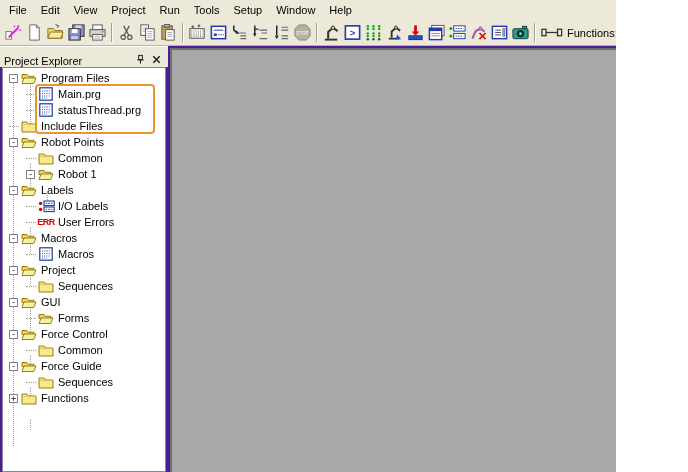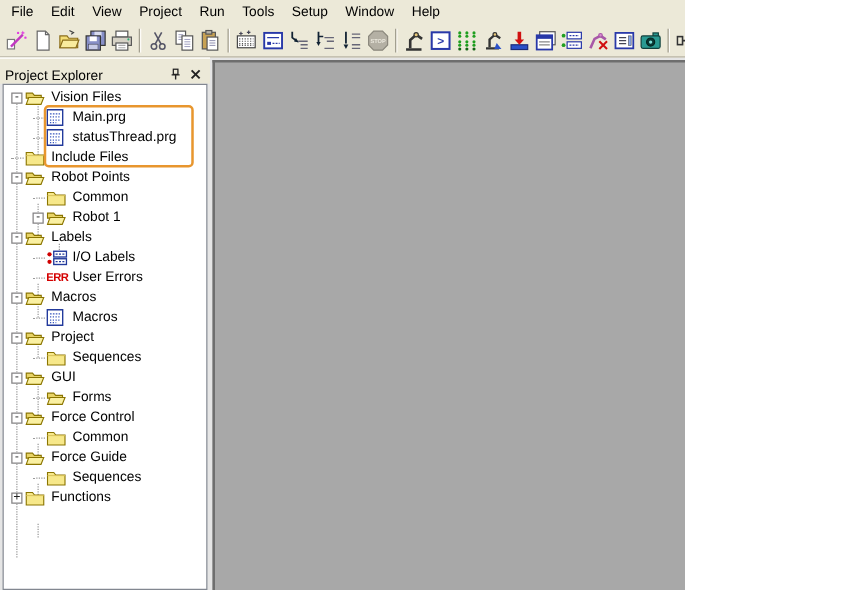--- a/index.html
+++ b/index.html
@@ -1,18 +1,18 @@
 <!DOCTYPE html>
 <html><head>
 <meta charset="utf-8">
 <style>
   * { box-sizing: border-box; margin: 0; padding: 0; }
   html,body { width:688px; height:472px; overflow:hidden; }
   body { font-family:"Liberation Sans", sans-serif; font-size:11px; color:#000; }
-  #app { position:relative; width:548px; height:472px; background:#e5e5e5; overflow:hidden; }
+  #app { position:relative; width:616px; height:472px; background:#4c1d95; overflow:hidden; }
 
   
   .menubar { height:20px; display:flex; align-items:center; padding-left:2px; background:#ECE9D8; }
   .menu-item { padding:3px 7px; cursor:default; }
 
   
   .toolbar { height:26px; display:flex; align-items:center; padding-left:3px; background:#ECE9D8;
              border-bottom:1px solid #b9b5a5; }
   .tbtn { width:27px; height:23px; display:flex; align-items:center; justify-content:center;
           border:1px solid transparent; background:transparent; }
@@ -30,21 +30,21 @@
   .phbtn { width:16px; height:15px; display:flex; align-items:center; justify-content:center; }
   .tree-box { position:absolute; left:2px; top:21px; width:164px; bottom:0;
               background:#fff; border:1px solid #828790; overflow:hidden; }
   .tree { position:relative; padding-top:2px; }
   .trow { display:flex; align-items:center; height:16px; white-space:nowrap; position:relative; z-index:2; }
   .trow .slot { width:13px; flex:none; display:flex; align-items:center; justify-content:center; }
   .lvl0 { margin-left:4px; } .lvl1 { margin-left:21px; } .lvl2 { margin-left:38px; }
   .texp { width:9px; height:9px; border:1px solid #848284; background:#fff; font-family:"DejaVu Sans Mono",monospace;
           font-size:9px; line-height:7px; text-align:center; color:#222; }
   .stub { width:10px; border-top:1px dotted #9a9a9a; }
-  .ticon { width:18px; flex:none; display:flex; align-items:center; justify-content:flex-start; }
+  .ticon { width:18px; flex:none; display:flex; align-items:center; justify-content:center; }
   .tlabel { padding-left:3px; }
   .err-glyph { color:#D40000; font-weight:bold; font-size:9px; letter-spacing:-0.5px; font-family:"Liberation Sans",sans-serif; }
   .spine { position:absolute; width:0; border-left:1px dotted #9a9a9a; z-index:1; }
 
   
   .main { position:absolute; left:170px; top:2px; right:0; bottom:0;
           background:#A8A8A8; border-left:2px solid #6e6e6e; border-top:2px solid #6e6e6e; }
 
   
   .hl-box { position:absolute; left:35px; top:84px; width:120px; height:50px;
@@ -299,21 +299,21 @@
             <div class="trow lvl0">
               <span class="slot">
                 <span class="texp">-</span>
               </span>
               <span class="ticon">
                 <svg viewBox="0 0 16 14" width="16" height="14">
                   <path d="M1 3.5h5l1.5 1.8H13v2.2H1z" fill="#e9d467" stroke="#8B7500" stroke-width=".9"></path>
                   <path d="M3 7h12l-2.2 5.5H1z" fill="#faf0a2" stroke="#8B7500" stroke-width=".9"></path>
                 </svg>
               </span>
-              <span class="tlabel">Vision Files</span>
+              <span class="tlabel">Program Files</span>
             </div>
             <div class="trow lvl1">
               <span class="slot">
                 <i class="stub"></i>
               </span>
               <span class="ticon">
                 <svg viewBox="0 0 14 14" width="14" height="14">
                   <rect x=".8" y=".8" width="12.4" height="12.4" fill="#fff" stroke="#223a9c" stroke-width="1.2"></rect>
                   <path d="M3 4h8" stroke="#3a5ac0" stroke-dasharray="1.3 1"></path>
                   <path d="M3 6.5h8M3 9h8M3 11h5" stroke="#3a5ac0" stroke-dasharray="1 1.2"></path>

